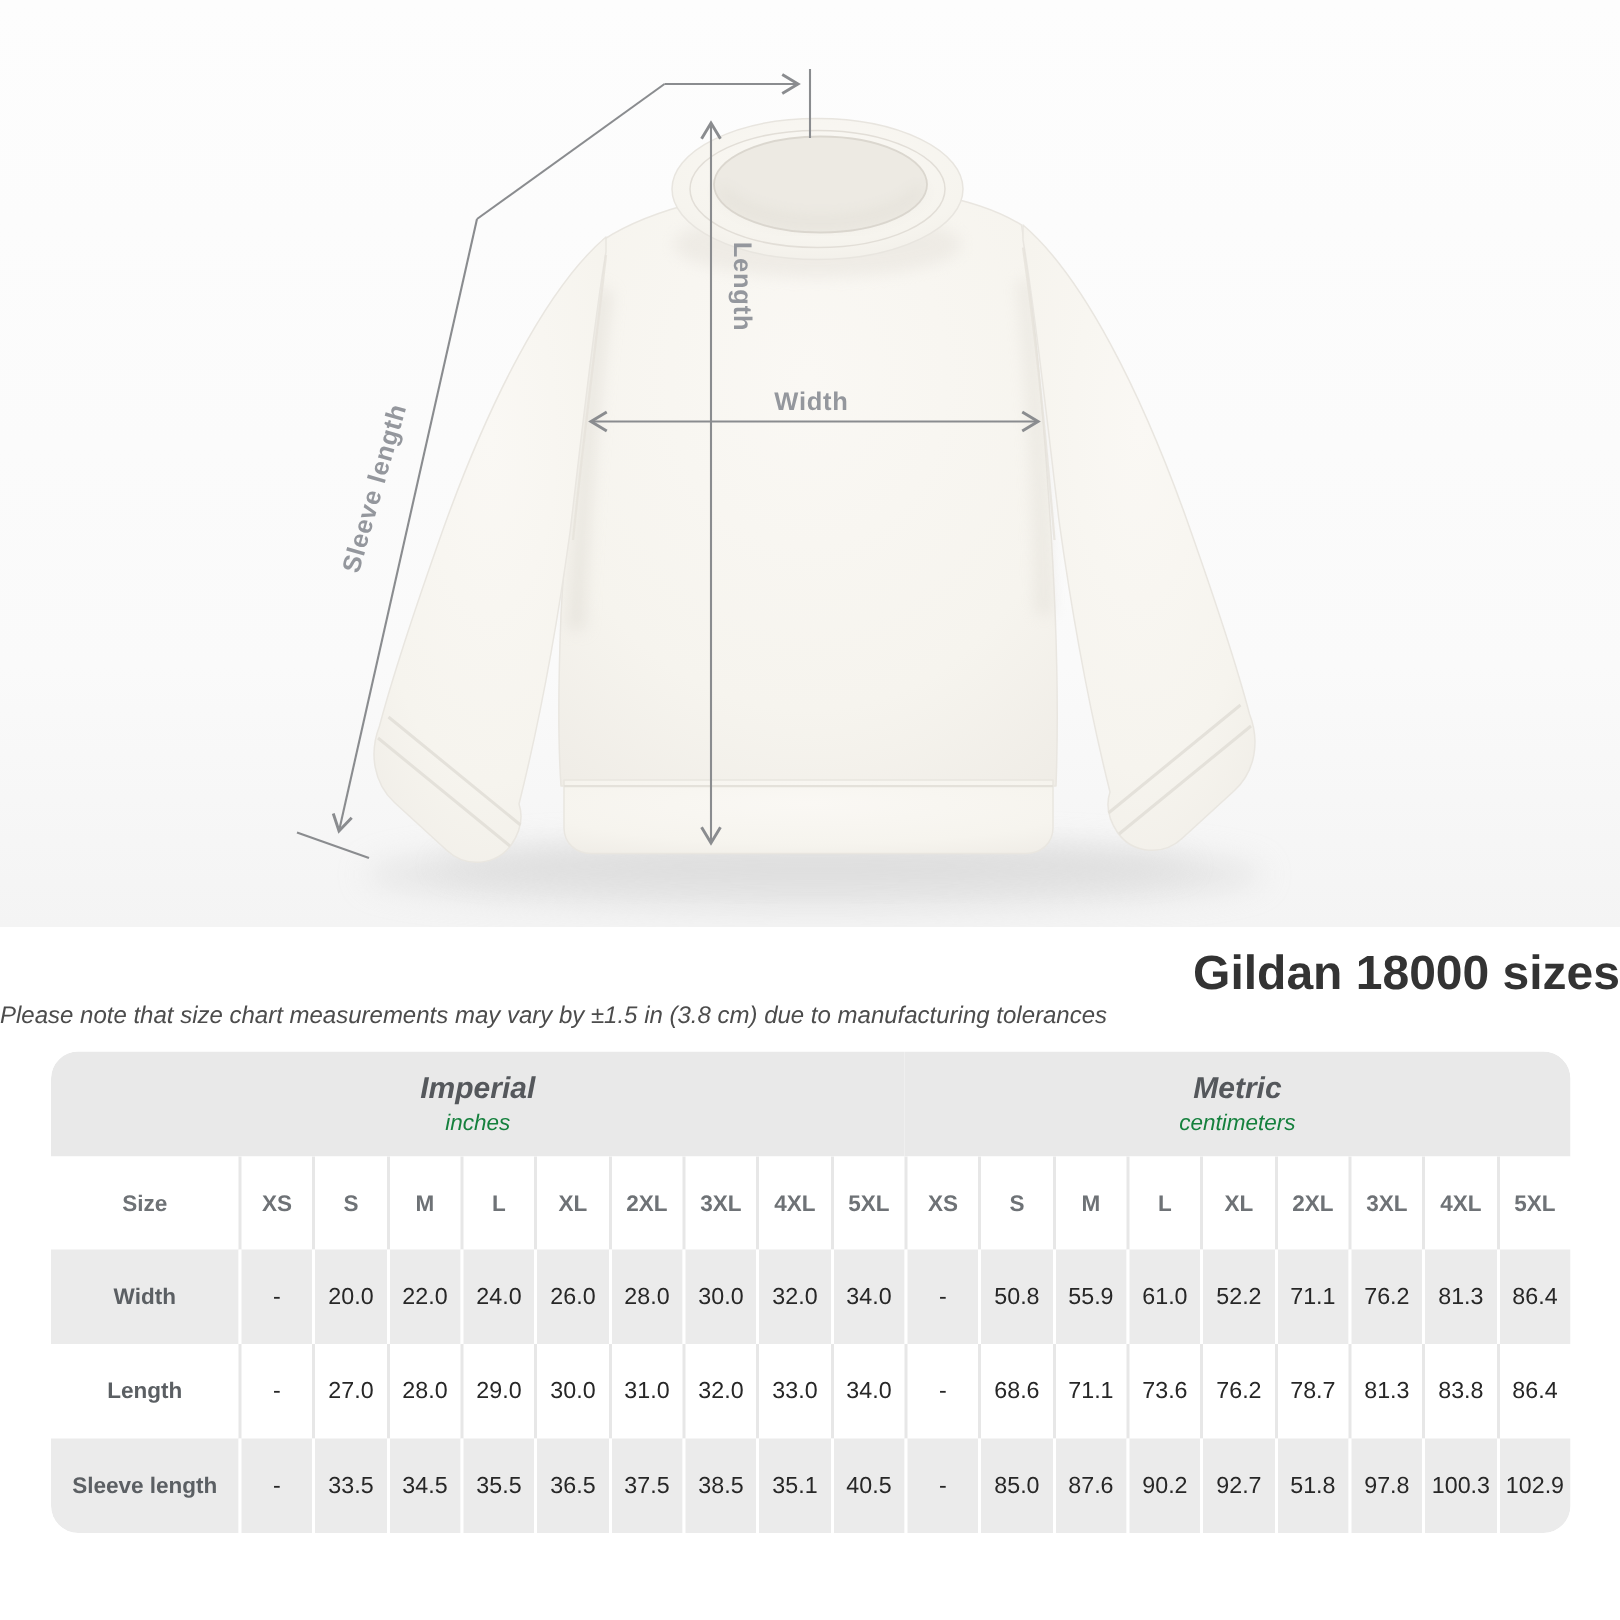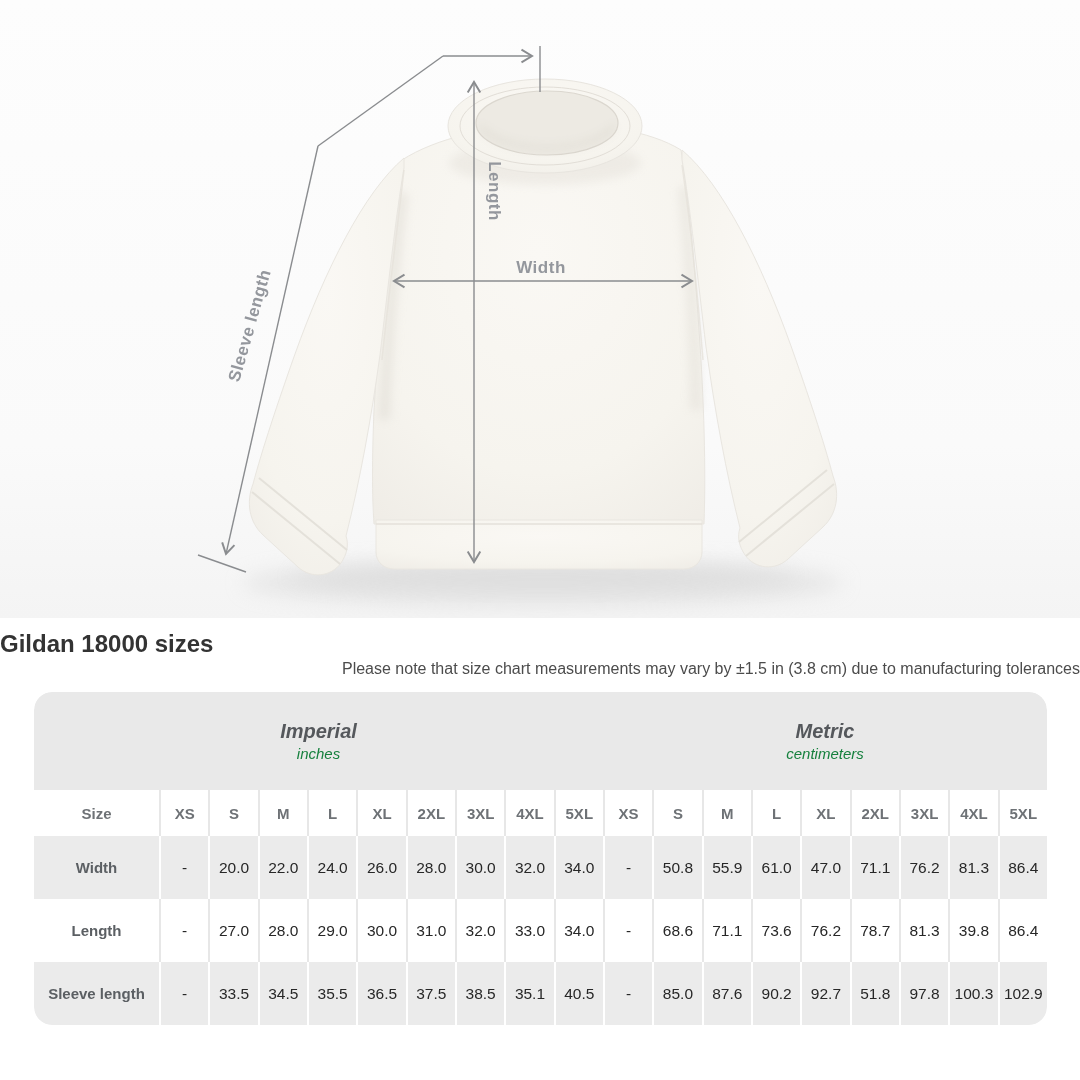--- a/index.html
+++ b/index.html
@@ -7,36 +7,36 @@
   body{font-family:"Liberation Sans", sans-serif;}
 
   .page{position:relative;width:1080px;height:1080px;background:#fff;}
 
   
   .photo{position:relative;width:1080px;height:618px;overflow:hidden;}
   .photo svg{display:block;}
   .photo text{font-family:"Liberation Sans",sans-serif;font-weight:bold;letter-spacing:.5px;}
 
   
-  .title{margin:12px 0 2px 0;text-align:left;font-size:24px;font-weight:bold;
+  .title{margin:12px 0 2px 0;text-align:right;font-size:32px;font-weight:bold;
          color:var(--heading-text,#333);}
-  .subtitle{margin:0 0 14px 16px;text-align:right;font-size:16px;
+  .subtitle{margin:0 0 14px 0;text-align:left;font-style:italic;font-size:16px;
             color:var(--note-text,#4c4c4c);}
 
   
   .table-wrap{margin:0 33px 0 34px;border-radius:18px;overflow:hidden;}
   table.size-table{width:100%;border-collapse:separate;border-spacing:0;table-layout:fixed;}
 
-  .band{background:var(--band-gray,#e9e9e9);height:98px;vertical-align:middle;padding:0;}
+  .band{background:var(--band-gray,#e9e9e9);height:70px;vertical-align:middle;padding:0;}
   .band .g-label{font-size:20px;font-weight:bold;font-style:italic;color:#55585c;line-height:1.25;}
   .band .g-sub{font-size:15px;font-style:italic;font-weight:normal;color:#15803d;line-height:1.3;}
   .band-imperial{border-top-left-radius:18px;}
   .band-metric{border-top-right-radius:18px;margin-top:36px;}
 
-  tr.size-row th{background:#fff;height:46px;font-size:15px;font-weight:bold;
+  tr.size-row th{background:#fff;height:62px;font-size:15px;font-weight:bold;
                  color:var(--table-header-text,#6e7276);text-align:center;vertical-align:middle;padding:0;}
   tbody th{font-size:15px;font-weight:bold;color:var(--row-label-text,#5b5f63);
            text-align:center;vertical-align:middle;padding:0;}
   tbody td{font-size:15.5px;color:var(--data-text,#272727);text-align:center;
            vertical-align:middle;height:63px;padding:0;}
   tr.gray{--sep:#ffffff;}  tr.gray th, tr.gray td{background:var(--row-gray,#ebebeb);}
   tr.white{--sep:var(--separator,#e7e7e7);} tr.white th, tr.white td{background:#fff;}
   tr.size-row{--sep:var(--separator,#e7e7e7);}
   tr.size-row th + th, tbody tr th + td, tbody tr td + td{border-left:2px solid var(--sep);}
   tbody tr:last-child th{border-bottom-left-radius:18px;}
@@ -195,21 +195,21 @@
             <td>24.0</td>
             <td>26.0</td>
             <td>28.0</td>
             <td>30.0</td>
             <td>32.0</td>
             <td>34.0</td>
             <td>-</td>
             <td>50.8</td>
             <td>55.9</td>
             <td>61.0</td>
-            <td>47.0</td>
+            <td>52.2</td>
             <td>71.1</td>
             <td>76.2</td>
             <td>81.3</td>
             <td>86.4</td>
           </tr>
           <tr class="white">
             <th>Length</th>
             <td>-</td>
             <td>27.0</td>
             <td>28.0</td>
@@ -219,21 +219,21 @@
             <td>32.0</td>
             <td>33.0</td>
             <td>34.0</td>
             <td>-</td>
             <td>68.6</td>
             <td>71.1</td>
             <td>73.6</td>
             <td>76.2</td>
             <td>78.7</td>
             <td>81.3</td>
-            <td>39.8</td>
+            <td>83.8</td>
             <td>86.4</td>
           </tr>
           <tr class="gray">
             <th>Sleeve length</th>
             <td>-</td>
             <td>33.5</td>
             <td>34.5</td>
             <td>35.5</td>
             <td>36.5</td>
             <td>37.5</td>

